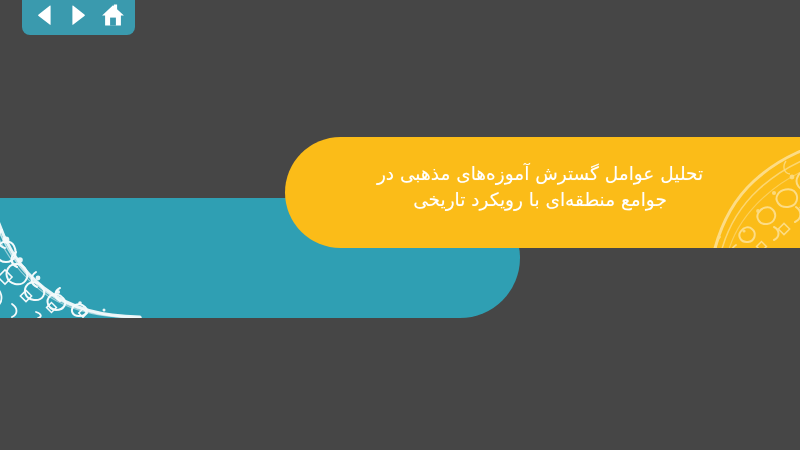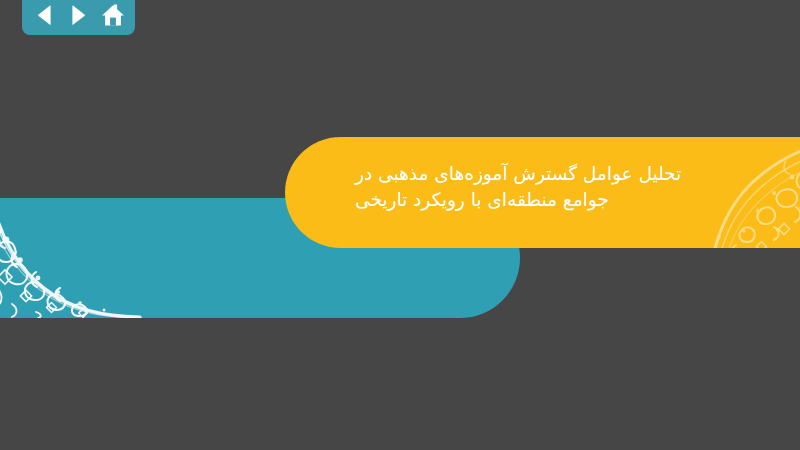--- a/index.html
+++ b/index.html
@@ -68,21 +68,21 @@
     width: 135px;
     height: 125px;
     opacity: 0.62;
     pointer-events: none;
   }
   #title-text {
     position: absolute;
     right: 120px;
     top: 24px;
     width: 370px;
-    text-align: left;
+    text-align: center;
     direction: rtl;
     color: #ffffff;
     font-family: "DejaVu Sans", sans-serif;
     font-size: 18.5px;
     line-height: 1.42;
     font-weight: 400;
     letter-spacing: 0px;
     white-space: pre-line;
     text-shadow: 0 0 1px rgba(255,255,255,0.35);
   }

